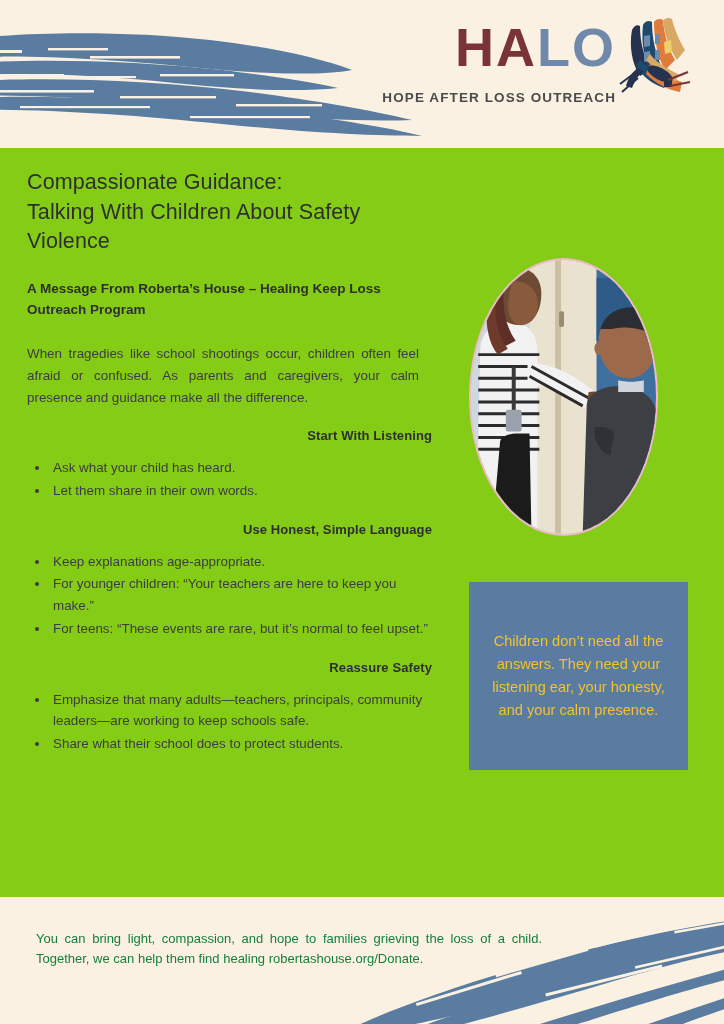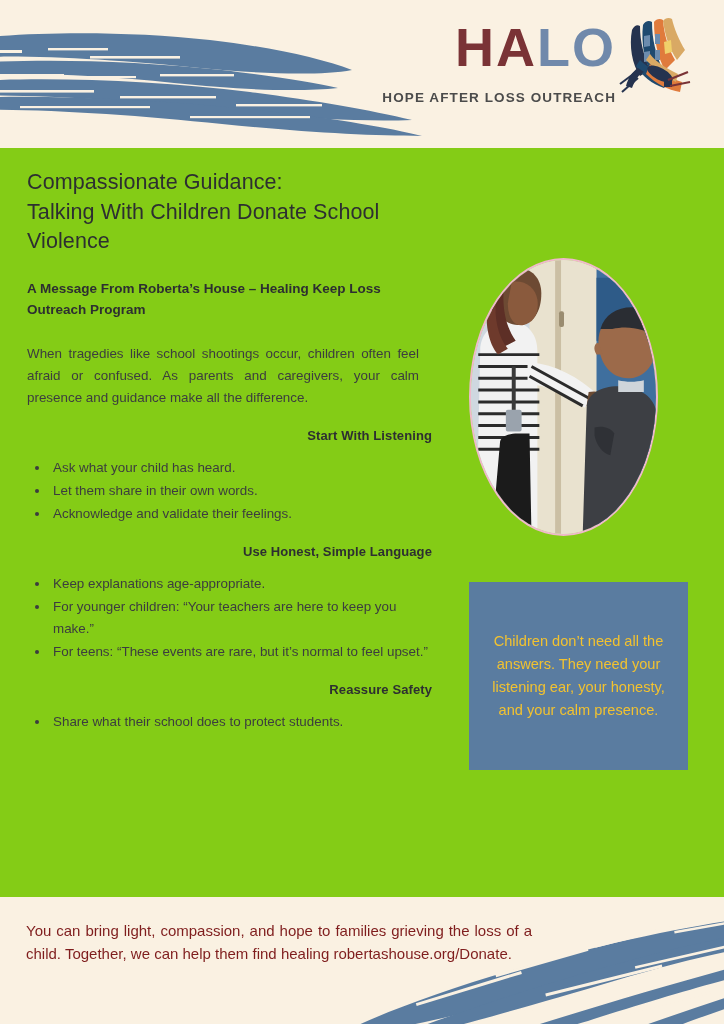--- a/index.html
+++ b/index.html
@@ -202,25 +202,25 @@
     right: -30px;
     top: 2px;
     width: 460px;
     height: 130px;
   }
   .footer-text {
     position: absolute;
     left: 22px;
     top: 18px;
     width: 506px;
-    font-size: 15px;
-    color: #7f1d1d;
+    font-size: 13px;
+    color: #15803d;
     line-height: 1.55;
     text-align: justify;
-    margin: 4px;
+    margin: 14px;
   }
   .footer-text .last-line {
     text-align: left;
   }
 </style>
 </head>
 <body>
 
 <div class="page">
 
@@ -274,48 +274,48 @@
         </g>
       </svg>
     </div>
   </div>
 
   <div class="content">
 
     <div class="col-left">
       <h1 class="doc-title">
         <span>Compassionate Guidance:</span><br>
-        <span>Talking With Children Donate School Violence</span>
+        <span>Talking With Children About Safety Violence</span>
       </h1>
 
       <p class="doc-subtitle">A Message From Roberta’s House – Healing Keep Loss Outreach Program</p>
 
       <p class="intro-para">When tragedies like school shootings occur, children often feel afraid or confused. As parents and caregivers, your calm presence and guidance make all the difference.</p>
 
       <div class="section">
         <h2 class="section-heading">Start With Listening</h2>
         <ul class="bullets">
           <li>Ask what your child has heard.</li>
           <li>Let them share in their own words.</li>
-          <li>Acknowledge and validate their feelings.</li>
         </ul>
       </div>
 
       <div class="section">
         <h2 class="section-heading">Use Honest, Simple Language</h2>
         <ul class="bullets">
           <li>Keep explanations age-appropriate.</li>
           <li>For younger children: “Your teachers are here to keep you make.”</li>
           <li>For teens: “These events are rare, but it’s normal to feel upset.”</li>
         </ul>
       </div>
 
       <div class="section">
         <h2 class="section-heading">Reassure Safety</h2>
         <ul class="bullets">
+          <li>Emphasize that many adults—teachers, principals, community leaders—are working to keep schools safe.</li>
           <li>Share what their school does to protect students.</li>
         </ul>
       </div>
     </div>
 
     <div class="photo-frame">
       <div class="photo-inner">
         <svg viewBox="0 0 189 278" preserveAspectRatio="xMidYMid slice" width="100%" height="100%">
           <rect x="0" y="0" width="189" height="278" fill="#e6dcc6"></rect>
           <rect x="0" y="0" width="66" height="278" fill="#cfd8e0"></rect>

